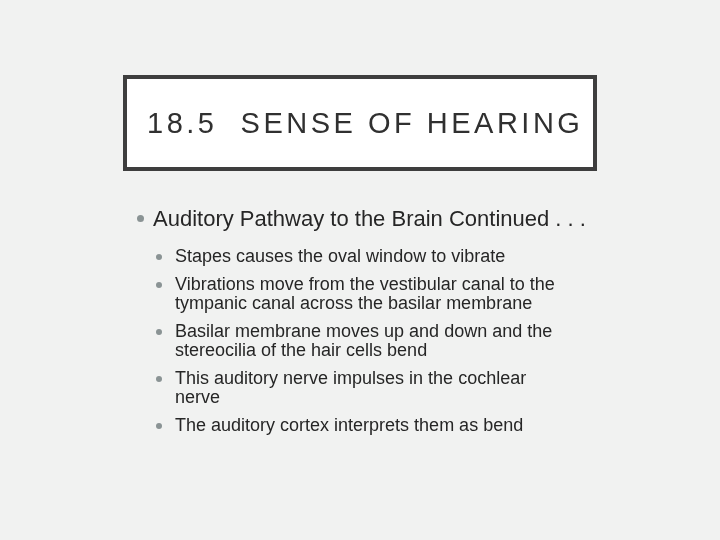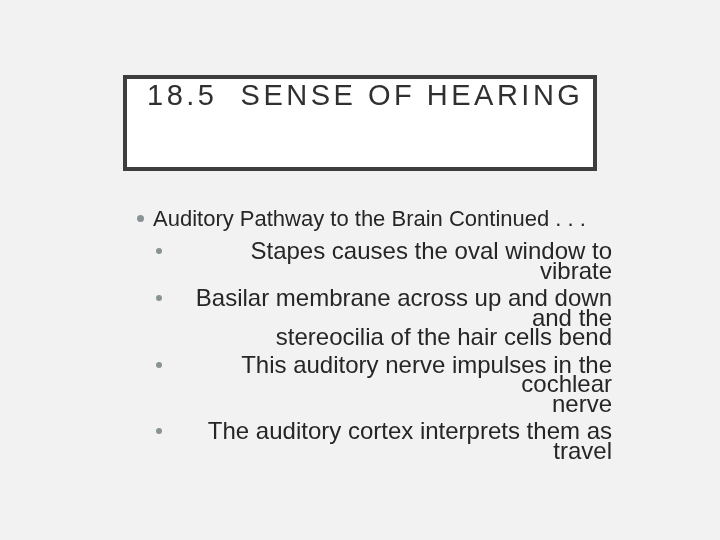--- a/index.html
+++ b/index.html
@@ -17,62 +17,62 @@
   .title-box {
     position: absolute;
     left: 123px;
     top: 75px;
     width: 474px;
     height: 96px;
     box-sizing: border-box;
     border: 4px solid #3e3e3e;
     background: #ffffff;
     display: flex;
+    align-items: center;
   }
   .title-text {
     padding-left: 20px;
     font-size: 29px;
     letter-spacing: 3.5px;
     color: #303030;
     white-space: pre;
   }
   .body-text {
     position: absolute;
     left: 137px;
     top: 205px;
     width: 475px;
   }
   .bullet-l1 {
     display: flex;
     gap: 9px;
-    margin-bottom: 9px;
+    margin-bottom: 15px;
     font-size: 22px;
     line-height: 27px;
     color: #262626;
   }
   .bullet-l1 .dot {
     flex: none;
     width: 7px;
     height: 7px;
     border-radius: 50%;
     background: #8a9394;
     margin-top: 10px;
   }
   .bullet-l1 .txt {
     white-space: pre;
   }
   .bullet-l2 {
     display: flex;
     gap: 13px;
     margin-left: 19px;
     margin-bottom: 8px;
-    font-size: 24px;
+    font-size: 18px;
     line-height: 19.5px;
     color: #262626;
-    text-align: right;
   }
   .bullet-l2 .dot {
     flex: none;
     width: 6px;
     height: 6px;
     border-radius: 50%;
     background: #8a9394;
     margin-top: 7px;
   }
   .bullet-l2 .txt {
@@ -91,32 +91,37 @@
   <div class="bullet-l1">
     <span class="dot"></span>
     <span class="txt">Auditory Pathway to the Brain Continued . . .</span>
   </div>
 
   <div class="bullet-l2">
     <span class="dot"></span>
     <span class="txt">Stapes causes the oval window to vibrate</span>
   </div>
 
+  <div class="bullet-l2">
+    <span class="dot"></span>
+    <span class="txt">Vibrations move from the vestibular canal to the
+tympanic canal across the basilar membrane</span>
+  </div>
 
   <div class="bullet-l2">
     <span class="dot"></span>
-    <span class="txt">Basilar membrane across up and down and the
+    <span class="txt">Basilar membrane moves up and down and the
 stereocilia of the hair cells bend</span>
   </div>
 
   <div class="bullet-l2">
     <span class="dot"></span>
     <span class="txt">This auditory nerve impulses in the cochlear
 nerve</span>
   </div>
 
 
   <div class="bullet-l2">
     <span class="dot"></span>
-    <span class="txt">The auditory cortex interprets them as travel</span>
+    <span class="txt">The auditory cortex interprets them as bend</span>
   </div>
 
 </div>
 
 </body></html>

